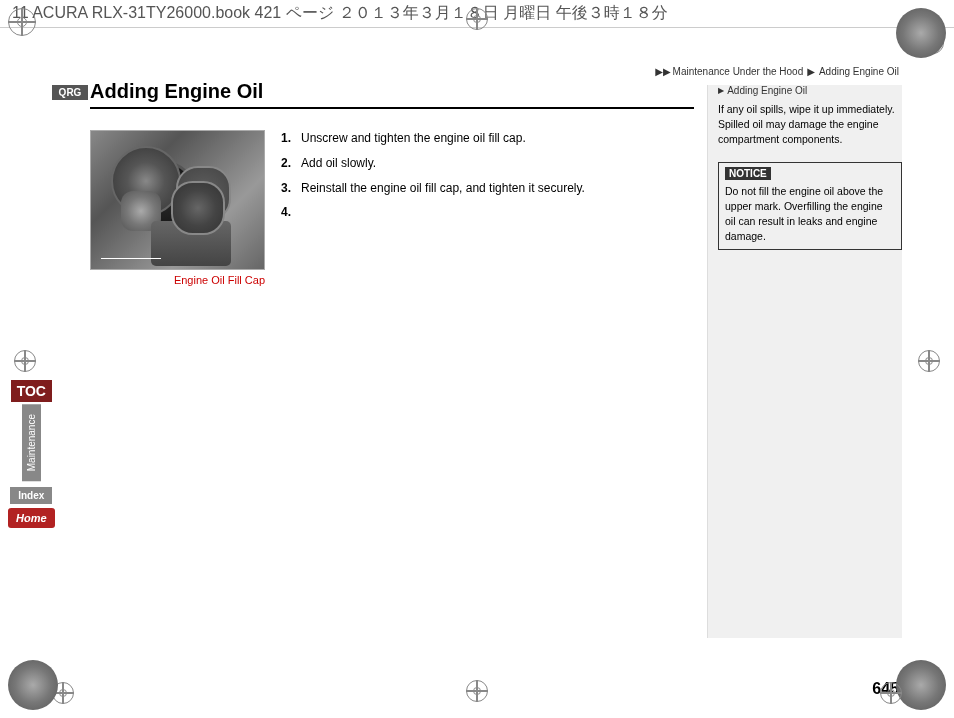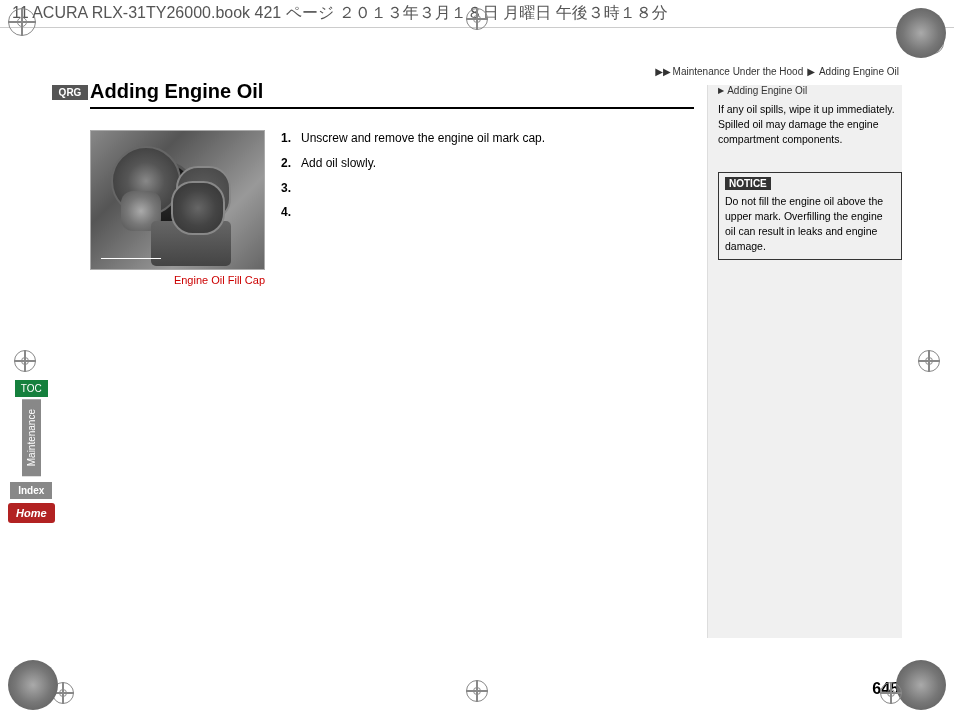--- a/index.html
+++ b/index.html
@@ -240,24 +240,24 @@
       position: absolute;
       left: 8px;
       top: 380px;
       display: flex;
       flex-direction: column;
       align-items: center;
       gap: 2px;
     }
 
     .toc-block {
-      background: #15803d;
-      color: #fff;
-      font-size: 10px;
-      font-weight: normal;
+      background: #7f1d1d;
+      color: #fff;
+      font-size: 14px;
+      font-weight: bold;
       padding: 3px 6px;
       cursor: pointer;
       display: block;
     }
 
     .maintenance-block {
       background: #888;
       color: #fff;
       font-size: 10px;
       writing-mode: vertical-lr;
@@ -342,42 +342,43 @@
 
       <div style="position:absolute; bottom:10px; left:10px; width:60px; height:1px; background:#fff;"></div>
     </div>
     <div class="image-label">Engine Oil Fill Cap</div>
   </div>
 
   <div class="steps-container">
     <ol>
       <li>
         <span class="step-num">1.</span>
-        <span>Unscrew and remove the engine oil mark cap.</span>
+        <span>Unscrew and tighten the engine oil fill cap.</span>
       </li>
       <li>
         <span class="step-num">2.</span>
         <span>Add oil slowly.</span>
       </li>
       <li>
         <span class="step-num">3.</span>
+        <span>Reinstall the engine oil fill cap, and tighten it securely.</span>
       </li>
       <li>
         <span class="step-num">4.</span>
       </li>
     </ol>
   </div>
 </div>
 
 <div style="position:absolute; top:85px; right:52px; width:195px; bottom:80px; border-left:1px solid #ddd; padding-left:10px; font-size:10px; background:#f0f0f0;">
   <div style="display:flex; align-items:center; gap:3px; margin-bottom:6px; font-size:10px; color:#333;">
     <span style="font-size:8px;">▶</span>
     <span>Adding Engine Oil</span>
   </div>
-  <p class="sidebar-text" style="font-size:10.5px; line-height:1.45; margin-bottom:24px;">If any oil spills, wipe it up immediately. Spilled oil may damage the engine compartment components.</p>
+  <p class="sidebar-text" style="font-size:10.5px; line-height:1.45; margin-bottom:14px;">If any oil spills, wipe it up immediately. Spilled oil may damage the engine compartment components.</p>
   <div class="notice-box">
     <div class="notice-label">NOTICE</div>
     <p class="notice-text" style="font-size:10.5px; line-height:1.45;">Do not fill the engine oil above the upper mark. Overfilling the engine oil can result in leaks and engine damage.</p>
   </div>
 </div>
 
 <div class="sidebar-nav-area">
   <div class="toc-block">TOC</div>
   <div class="maintenance-block">Maintenance</div>
   <div class="index-block">Index</div>

